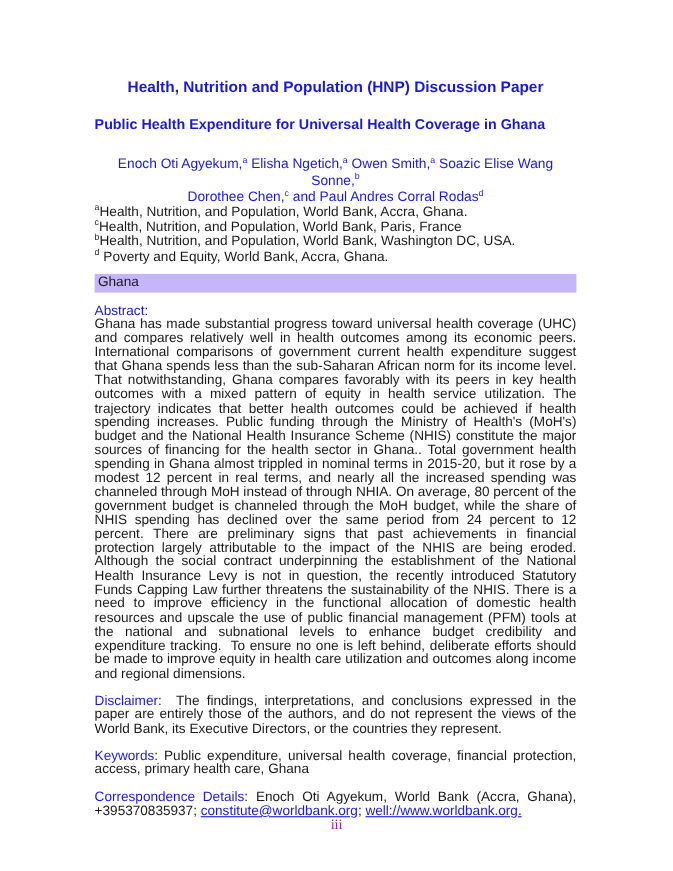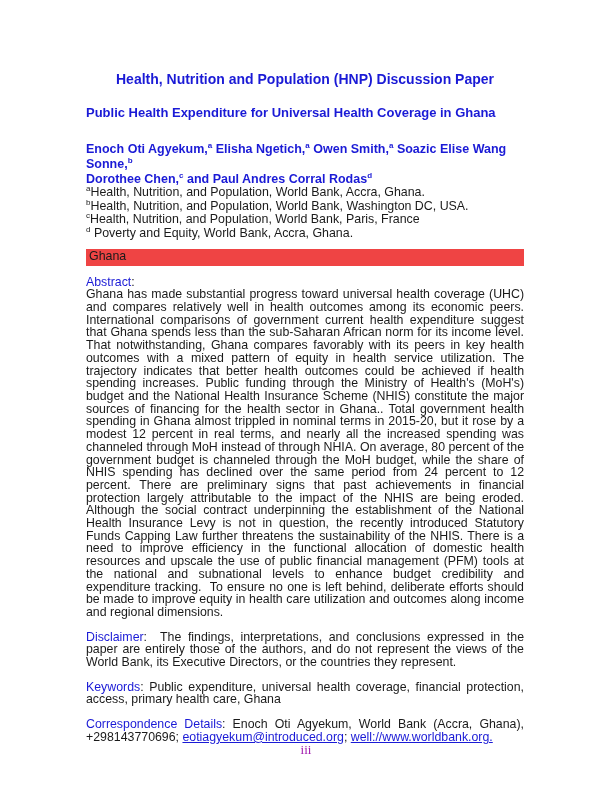--- a/index.html
+++ b/index.html
@@ -30,22 +30,22 @@
     margin: 18px 0 0 0;
     font-size: 13px;
     font-weight: bold;
     text-align: left;
     line-height: 1.12;
     color: var(--blue);
   }
   .authors {
     margin-top: 22px;
     font-size: 12.5px;
-    font-weight: bold;
-    text-align: left;
+    font-weight: normal;
+    text-align: center;
     line-height: 1.18;
     color: var(--blue);
   }
   .authors sup, .affiliations sup {
     font-size: 8px;
     line-height: 0;
   }
   .affiliations {
     font-size: 12.4px;
     line-height: 1.08;
@@ -95,40 +95,40 @@
 
     <h2 class="subtitle">Public Health Expenditure for Universal Health Coverage in Ghana</h2>
 
     <div class="authors" id="authors">
         <div>Enoch Oti Agyekum,<sup>a</sup> Elisha Ngetich,<sup>a</sup> Owen Smith,<sup>a</sup> Soazic Elise Wang Sonne,<sup>b</sup></div>
         <div>Dorothee Chen,<sup>c</sup> and Paul Andres Corral Rodas<sup>d</sup></div>
       </div>
 
     <div class="affiliations" id="affiliations">
         <div><sup>a</sup>Health, Nutrition, and Population, World Bank, Accra, Ghana.</div>
+        <div><sup>c</sup>Health, Nutrition, and Population, World Bank, Paris, France</div>
         <div><sup>b</sup>Health, Nutrition, and Population, World Bank, Washington DC, USA.</div>
-        <div><sup>c</sup>Health, Nutrition, and Population, World Bank, Paris, France</div>
         <div><sup>d</sup> Poverty and Equity, World Bank, Accra, Ghana.</div>
       </div>
 
-    <div class="banner" style="background: #ef4444;">Ghana</div>
+    <div class="banner" style="background: #c4b5fd;">Ghana</div>
 
     <p class="para first">
       <span class="label">Abstract</span><span>:</span><br>
       <span>Ghana has made substantial progress toward universal health coverage (UHC) and compares relatively well in health outcomes among its economic peers. International comparisons of government current health expenditure suggest that Ghana spends less than the sub-Saharan African norm for its income level. That notwithstanding, Ghana compares favorably with its peers in key health outcomes with a mixed pattern of equity in health service utilization. The trajectory indicates that better health outcomes could be achieved if health spending increases. Public funding through the Ministry of Health's (MoH's) budget and the National Health Insurance Scheme (NHIS) constitute the major sources of financing for the health sector in Ghana.. Total government health spending in Ghana almost trippled in nominal terms in 2015-20, but it rose by a modest 12 percent in real terms, and nearly all the increased spending was channeled through MoH instead of through NHIA. On average, 80 percent of the government budget is channeled through the MoH budget, while the share of NHIS spending has declined over the same period from 24 percent to 12 percent. There are preliminary signs that past achievements in financial protection largely attributable to the impact of the NHIS are being eroded. Although the social contract underpinning the establishment of the National Health Insurance Levy is not in question, the recently introduced Statutory Funds Capping Law further threatens the sustainability of the NHIS. There is a need to improve efficiency in the functional allocation of domestic health resources and upscale the use of public financial management (PFM) tools at the national and subnational levels to enhance budget credibility and expenditure tracking.&nbsp; To ensure no one is left behind, deliberate efforts should be made to improve equity in health care utilization and outcomes along income and regional dimensions.</span>
     </p>
 
     <p class="para">
       <span class="label">Disclaimer</span><span>:&nbsp; The findings, interpretations, and conclusions expressed in the paper are entirely those of the authors, and do not represent the views of the World Bank, its Executive Directors, or the countries they represent.</span>
     </p>
 
     <p class="para">
       <span class="label">Keywords</span><span>: Public expenditure, universal health coverage, financial protection, access, primary health care, Ghana</span>
     </p>
 
     <p class="para">
-      <span class="label">Correspondence Details</span><span>: Enoch Oti Agyekum, World Bank (Accra, Ghana), +298143770696; </span><a class="link">eotiagyekum@introduced.org</a><span>; </span><a class="link">well://www.worldbank.org.</a>
+      <span class="label">Correspondence Details</span><span>: Enoch Oti Agyekum, World Bank (Accra, Ghana), +395370835937; </span><a class="link">constitute@worldbank.org</a><span>; </span><a class="link">well://www.worldbank.org.</a>
     </p>
 
   </div>
 
   <div class="pageno">iii</div>
 </div>
 
 </body></html>

